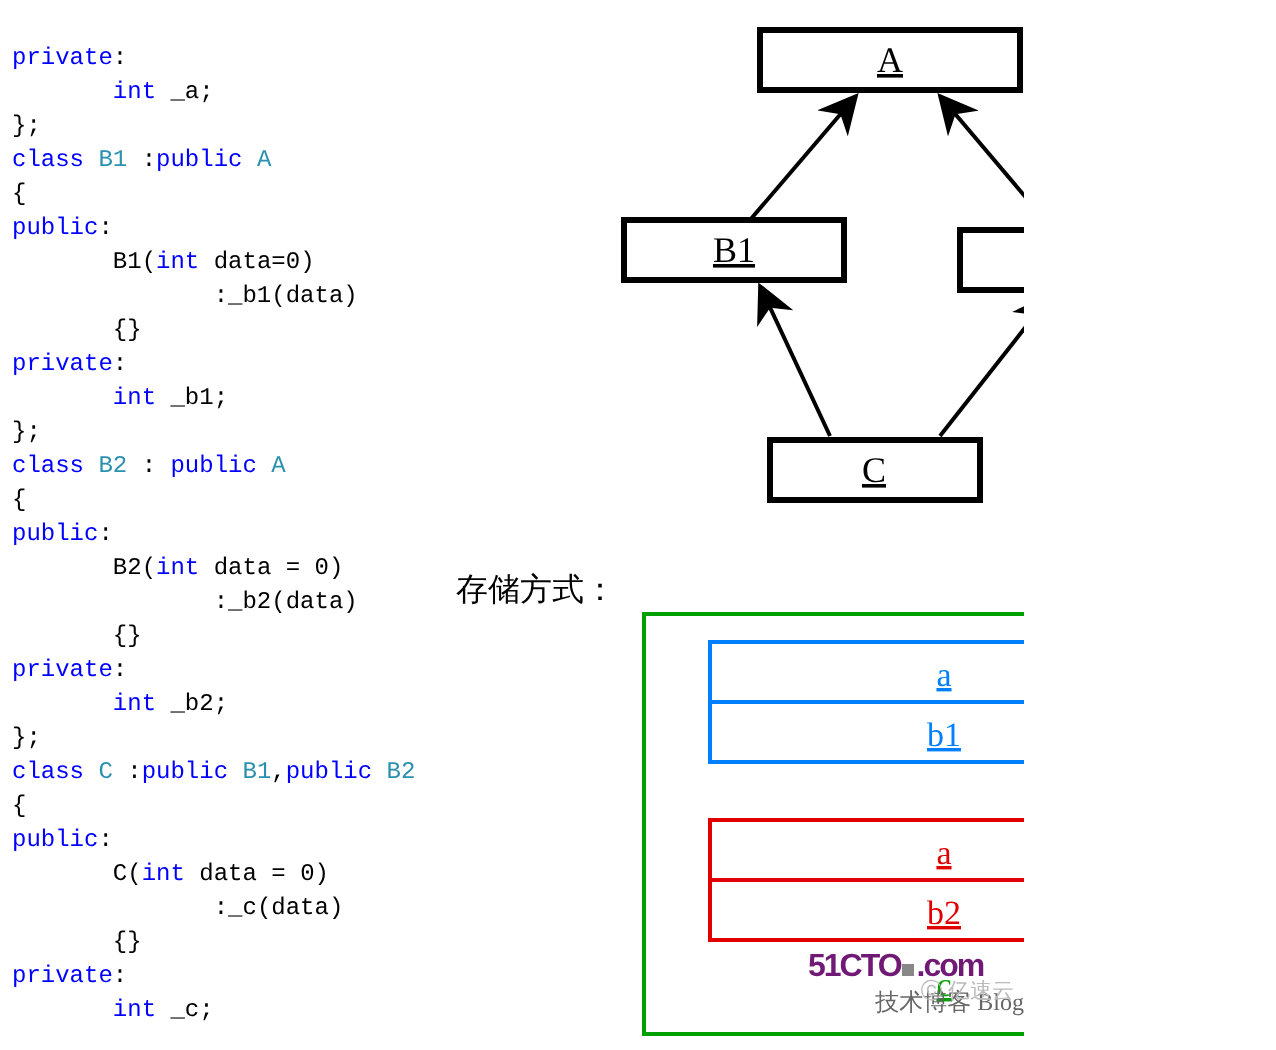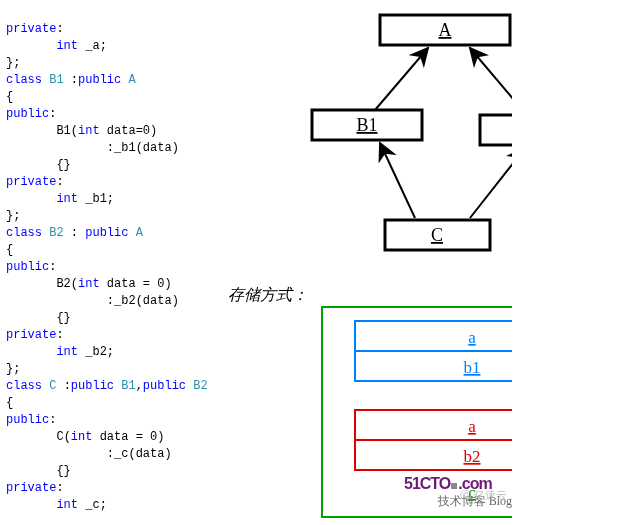--- a/index.html
+++ b/index.html
@@ -3,21 +3,21 @@
 <meta charset="utf-8">
 <style>
   html, body { margin: 0; padding: 0; background: #fff; font-family: "Consolas", "Courier New", monospace; font-size: 12px; }
   .page { position: relative; width: 512px; height: 525px; overflow: hidden; }
   .code { position: absolute; left: 6px; top: 4px; line-height: 17px; white-space: pre; }
   .kw { color: #0000ff; }
   .cls { color: #2b91af; }
   .punc { color: #000; }
   .ident { color: #000; }
   .num { color: #000; }
-  .caption { position: absolute; font-family: "SimSun", serif; font-size: 16px; font-style: italic; }
+  .caption { position: absolute; font-family: "SimSun", serif; font-size: 16px; }
   .watermark { position: absolute; right: 0; bottom: 0; width: 120px; height: 50px; }
   .wm-name { font-family: Arial, sans-serif; font-weight: bold; font-size: 16px; color: #701a75; letter-spacing: -1px; margin-left: 12px; }
   .wm-name .sq { display:inline-block; width:6px; height:6px; background:#888; margin:0 1px; }
   .wm-sub { font-family: "SimSun", serif; font-size: 12px; color: #666; text-align:right; }
   svg { position: absolute; }
   text.diag { font-family: "Times New Roman", serif; font-size: 18px; text-decoration: underline; text-anchor: middle; }
   text.mem { font-family: "Times New Roman", serif; font-size: 17px; text-decoration: underline; text-anchor: middle; }
 </style>
 </head>
 <body>

